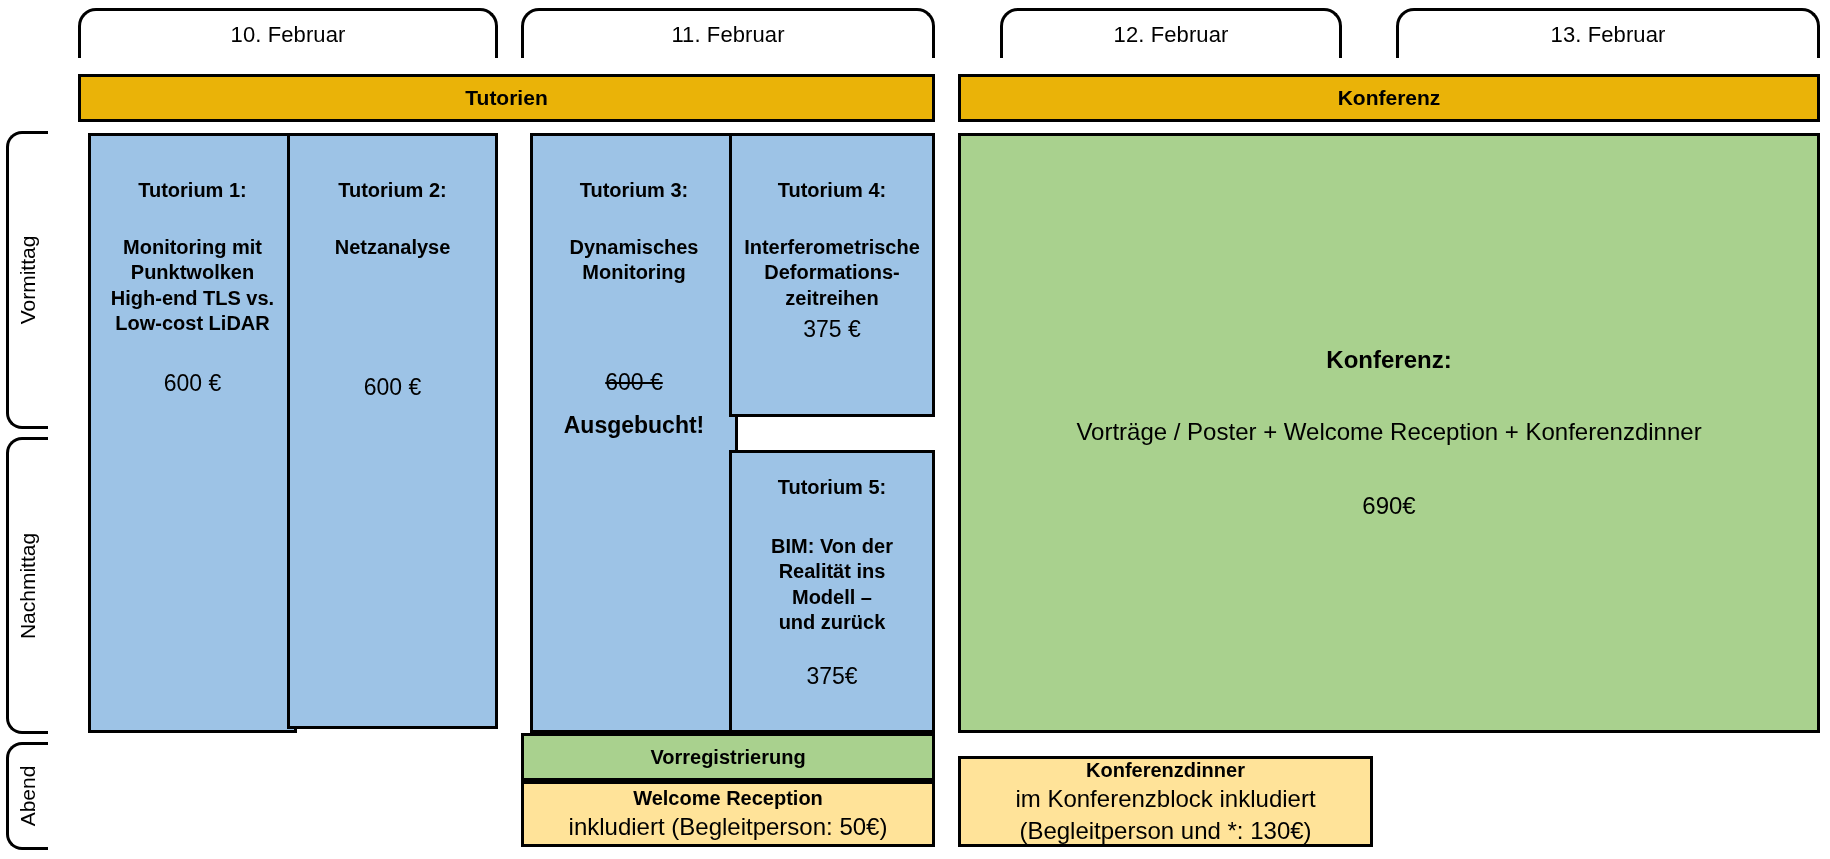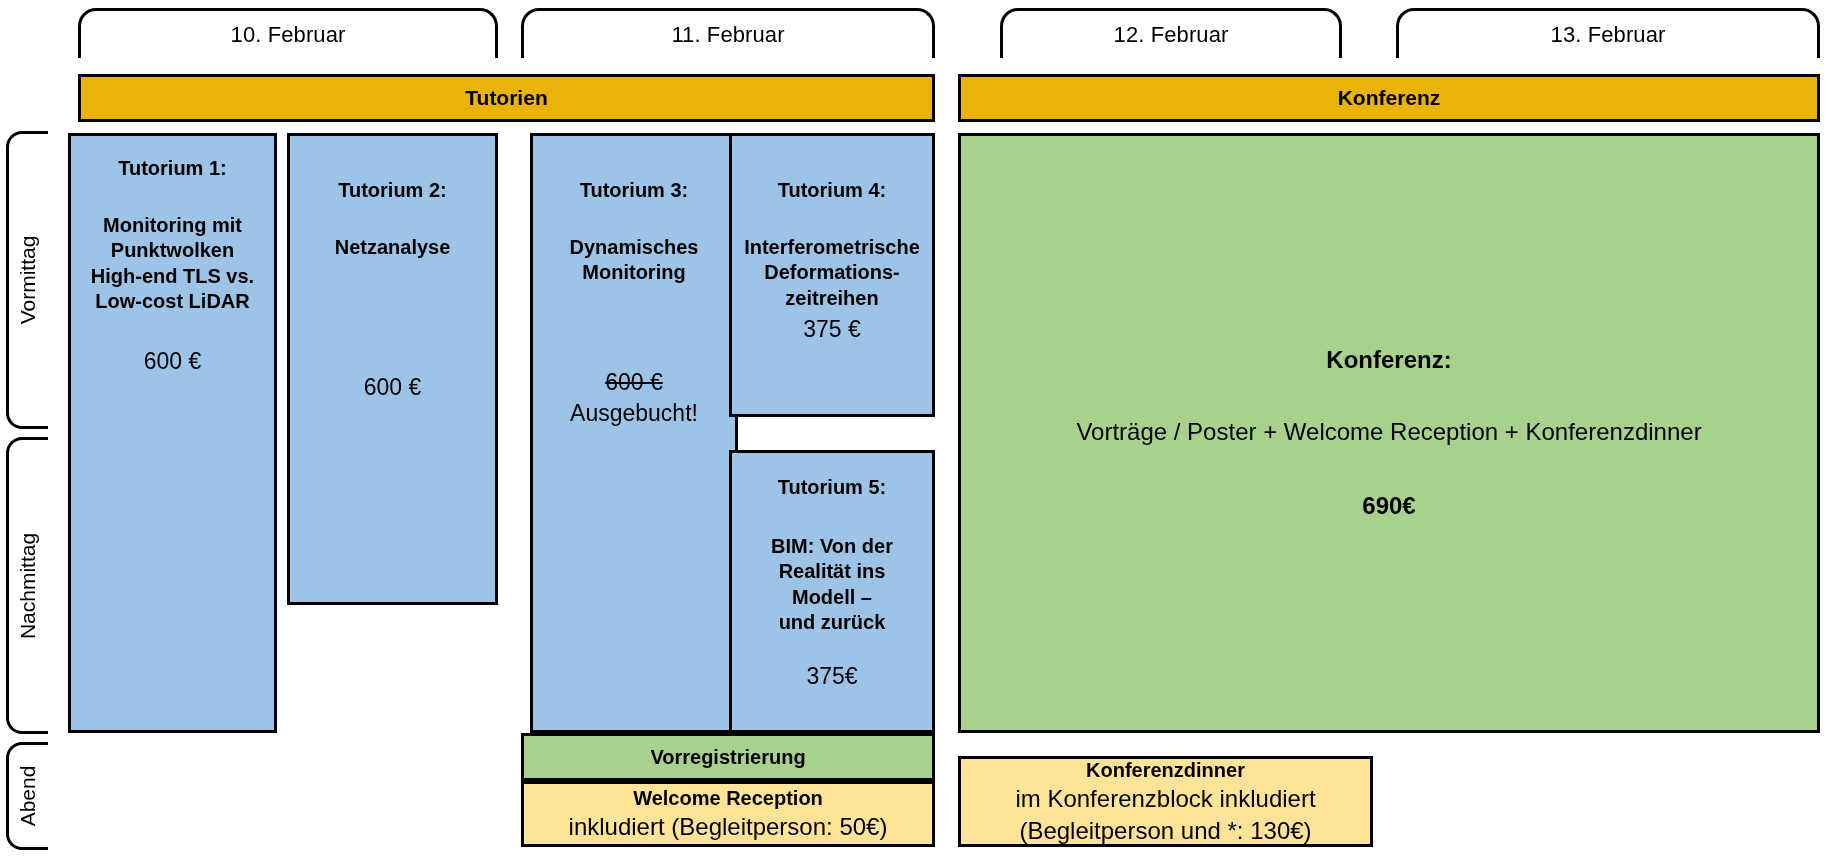--- a/index.html
+++ b/index.html
@@ -35,21 +35,21 @@
   .green{background:#A9D18E;}
   .yellow{background:#FFE399;}
 
   .t-title{font-size:20px;font-weight:bold;line-height:1.25;}
   .t-desc{font-size:20px;font-weight:bold;line-height:1.27;}
   .t-price{font-size:23px;font-weight:400;line-height:1.25;}
   .strike{text-decoration:line-through;}
 
   .conf-title{font-size:24px;font-weight:bold;}
   .conf-sub{font-size:24px;font-weight:400;}
-  .conf-price{font-size:24px;font-weight:bold;}
+  .conf-price{font-size:24px;font-weight:normal;}
 
   .evt-title{font-size:20px;font-weight:bold;line-height:1.3;}
   .evt-sub{font-size:24px;font-weight:400;line-height:1.3;}
 
   
   .bracket{
     border:3px solid #000;border-right:none;
     border-top-left-radius:16px;border-bottom-left-radius:16px;
     background:transparent;
   }
@@ -96,41 +96,41 @@
     <div class="bracket-label">
       <span>Nachmittag</span>
     </div>
   </div>
   <div class="abs bracket" style="left:6px;top:742px;width:42px;height:108px;">
     <div class="bracket-label">
       <span>Abend</span>
     </div>
   </div>
 
-  <div class="abs block blue" style="left:68px;top:133px;width:209px;height:600px;padding-top:20px;align-items:center;">
+  <div class="abs block blue" style="left:88px;top:133px;width:209px;height:600px;padding-top:42px;align-items:center;">
     <div class="t-title">Tutorium 1:</div>
     <div class="t-desc" style="margin-top:32px;white-space:pre-line;">Monitoring mit
 Punktwolken
 High-end TLS vs.
 Low-cost LiDAR</div>
     <div class="t-price" style="margin-top:32px;">600 €</div>
   </div>
 
-  <div class="abs block blue" style="left:287px;top:133px;width:211px;height:472px;padding-top:42px;">
+  <div class="abs block blue" style="left:287px;top:133px;width:211px;height:596px;padding-top:42px;">
     <div class="t-title">Tutorium 2:</div>
     <div class="t-desc" style="margin-top:32px;white-space:pre-line;">Netzanalyse</div>
     <div class="t-price" style="margin-top:113px;">600 €</div>
   </div>
 
   <div class="abs block blue" style="left:530px;top:133px;width:208px;height:600px;padding-top:42px;">
     <div class="t-title">Tutorium 3:</div>
     <div class="t-desc" style="margin-top:32px;white-space:pre-line;">Dynamisches
 Monitoring</div>
     <div class="t-price strike" style="margin-top:82px;">600 €</div>
-    <div class="t-price" style="margin-top:2px;">Ausgebucht!</div>
+    <div class="t-price" style="margin-top:14px;font-weight:bold;">Ausgebucht!</div>
   </div>
 
   <div class="abs block blue" style="left:729px;top:133px;width:206px;height:284px;padding-top:42px;">
     <div class="t-title">Tutorium 4:</div>
     <div class="t-desc" style="margin-top:32px;white-space:pre-line;">Interferometrische
 Deformations-
 zeitreihen</div>
     <div class="t-price" style="margin-top:4px;">375 €</div>
   </div>
 

